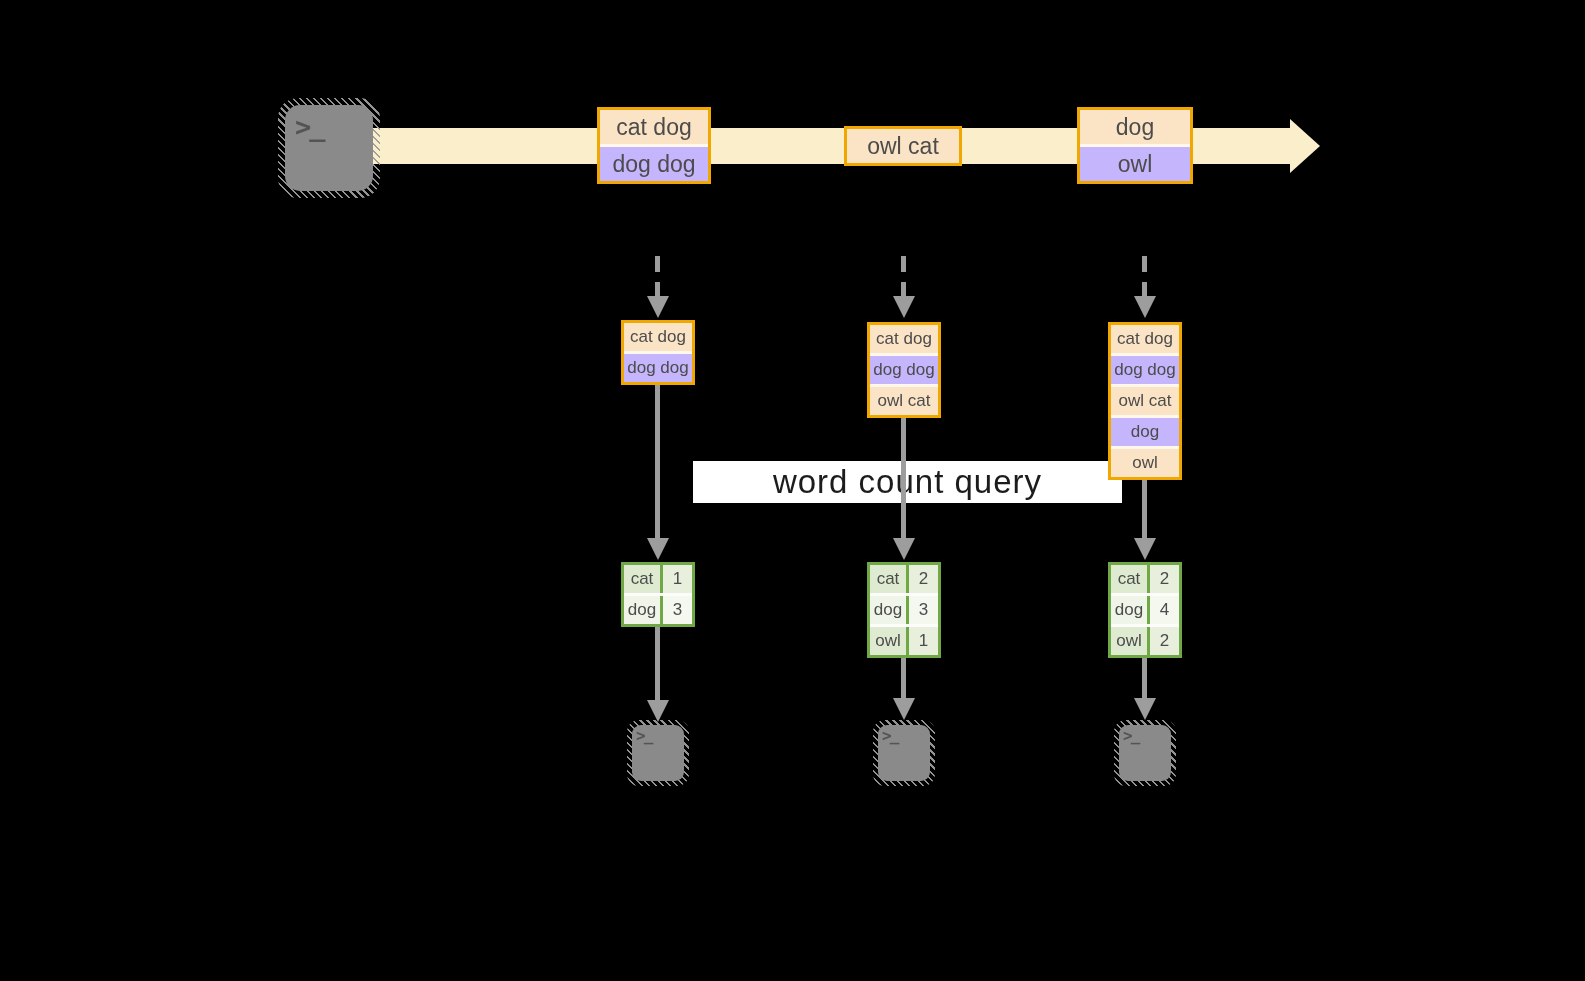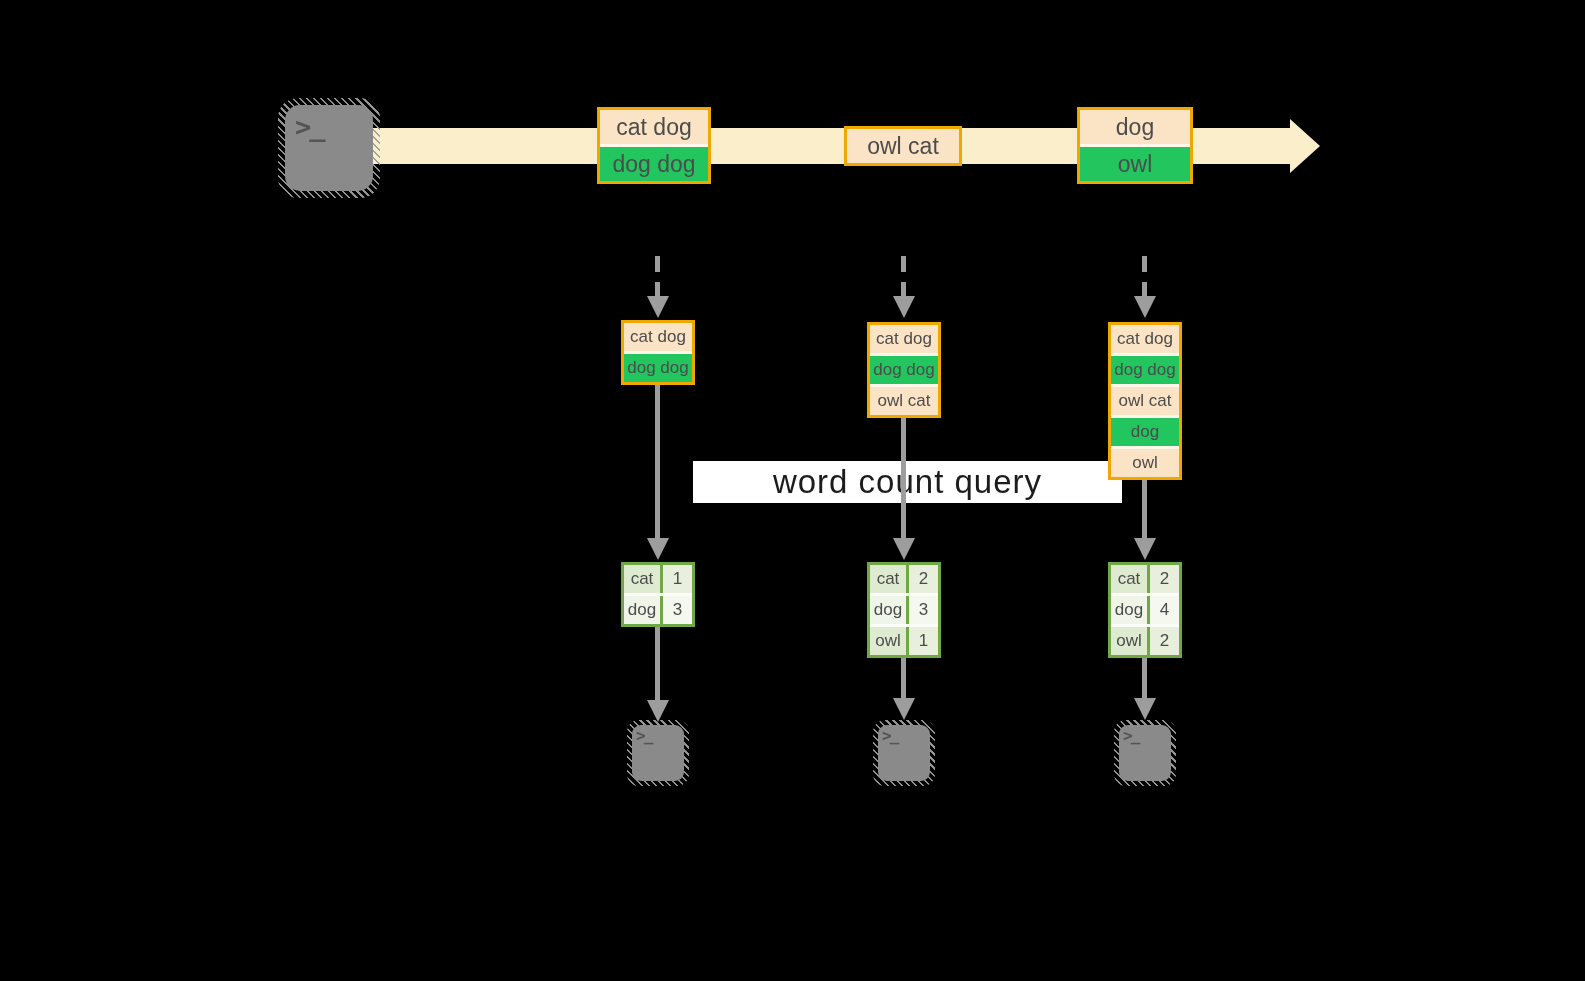--- a/index.html
+++ b/index.html
@@ -10,21 +10,21 @@
   .band{position:absolute;left:352px;top:128px;width:938px;height:36px;background:#FAEECB;z-index:1;}
   .band-head{position:absolute;left:1290px;top:119px;width:0;height:0;z-index:1;
              border-top:27px solid transparent;border-bottom:27px solid transparent;
              border-left:30px solid #FAEECB;}
 
   
   .obox{position:absolute;box-sizing:border-box;border:3px solid #F0A800;background:#FFF7EA;
         display:flex;flex-direction:column;gap:3px;z-index:4;}
   .obox .row{flex:1;display:flex;align-items:center;justify-content:center;color:#4c4c4c;}
   .row.peach{background:#FBE3C5;}
-  .row.cream{background:#22c55e;}
+  .row.cream{background:#c4b5fd;}
   .event{font-size:23px;}
   .stack{font-size:17px;}
 
   
   .gtable{position:absolute;box-sizing:border-box;border:3px solid #6FA845;background:#FCFDFA;
           display:flex;flex-direction:column;gap:3px;z-index:4;font-size:17px;}
   .grow{flex:1;display:flex;}
   .cellw{width:36px;display:flex;align-items:center;justify-content:center;}
   .vdiv{width:3px;background:#6FA845;}
   .celln{flex:1;display:flex;align-items:center;justify-content:center;}

